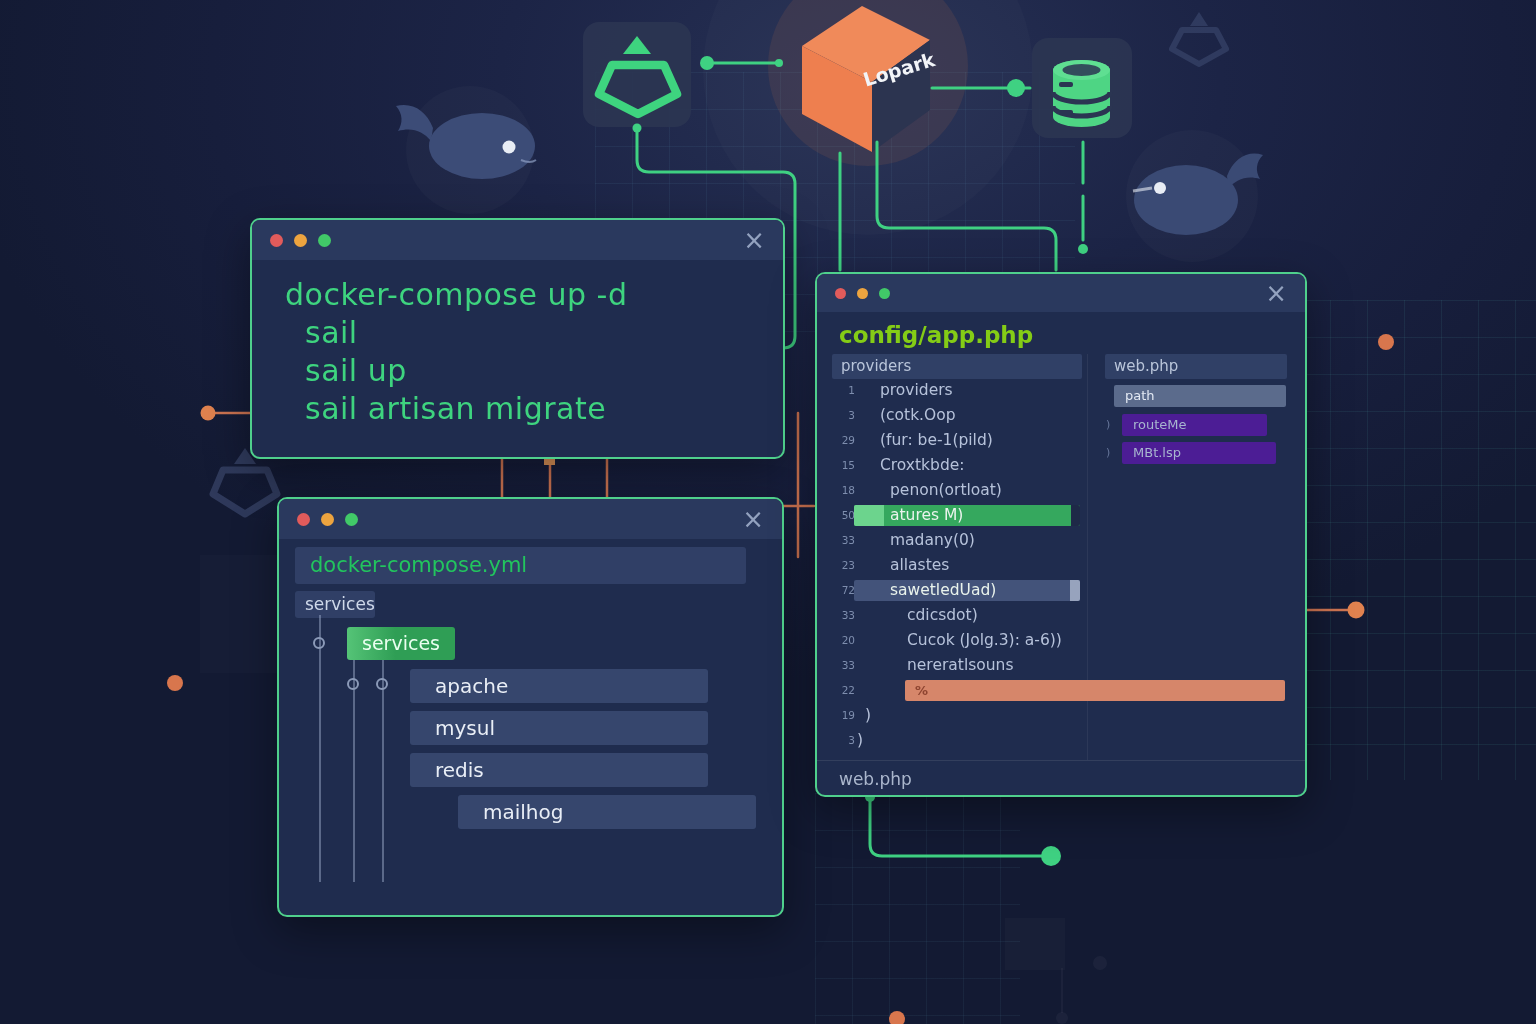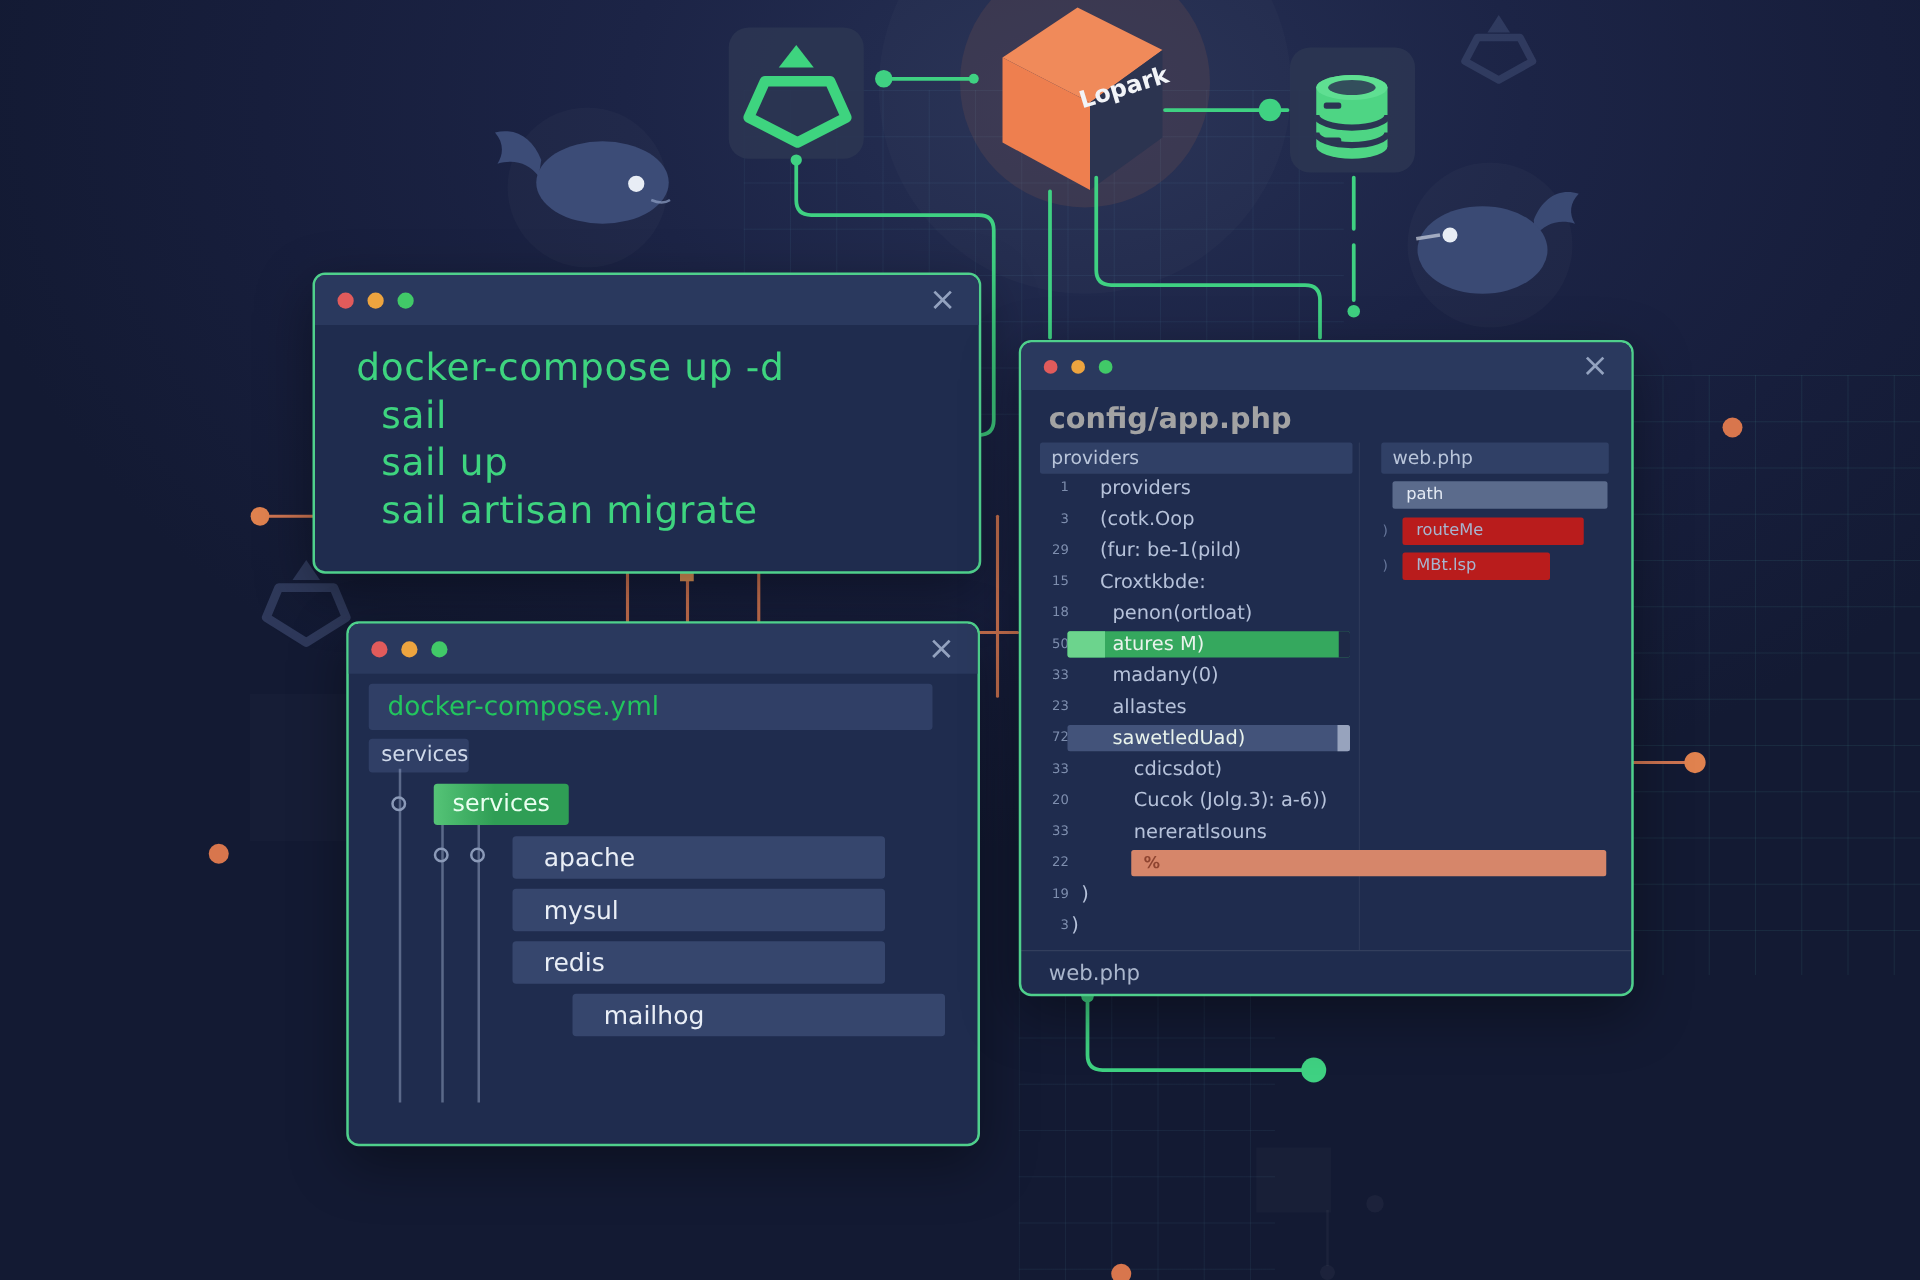--- a/index.html
+++ b/index.html
@@ -47,45 +47,45 @@
          line-height:33px;text-align:center;}
   .treeline{position:absolute;width:2px;background:rgba(165,180,210,0.45);}
   .treedot{position:absolute;width:12px;height:12px;border:2px solid #8b9ab8;border-radius:50%;box-sizing:border-box;}
   .svcrow{position:absolute;left:131px;width:298px;height:34px;background:rgba(72,92,134,0.55);
           border-radius:3px;color:#e9eef6;font-size:20px;line-height:34px;padding-left:25px;box-sizing:border-box;}
 
   
   #win-editor{left:815px;top:272px;width:488px;height:521px;}
   #win-editor .titlebar{height:38px;}
   .w3body{position:absolute;left:0;top:38px;right:0;bottom:0;font-size:15px;}
-  .w3title{position:absolute;left:22px;top:10px;color:#a3a3a3;font-size:23px;font-weight:600;}
+  .w3title{position:absolute;left:22px;top:10px;color:#84cc16;font-size:23px;font-weight:600;}
   .phead{position:absolute;top:42px;height:25px;background:rgba(60,78,118,0.6);color:#b9c5da;
          font-size:15px;line-height:25px;padding-left:9px;box-sizing:border-box;border-radius:2px;}
   .phead.left{left:15px;width:250px;}
   .phead.right{left:288px;width:182px;}
   .vdiv{position:absolute;left:270px;top:42px;width:1px;height:406px;background:rgba(255,255,255,0.06);}
   .coderows{position:absolute;left:0;top:66px;right:0;}
   .crow{position:relative;height:25px;}
   .lnum{position:absolute;left:18px;top:0;width:20px;text-align:right;color:#7e8eae;font-size:10.5px;line-height:25px;}
   .ctext{position:absolute;top:0;color:#b6c2da;font-size:15.5px;line-height:25px;white-space:nowrap;}
   .ia{left:63px;} .ib{left:73px;} .ic{left:90px;text-align:center;} .id{left:48px;} .ie{left:40px;}
   .bar{position:absolute;top:2px;height:21px;border-radius:2px;}
   .bar-green{left:37px;width:226px;background:#35a85e;}
   .bar-green .capl{position:absolute;left:0;top:0;width:30px;height:21px;background:#6cd48d;border-radius:2px 0 0 2px;}
   .bar-green .capr{position:absolute;right:0;top:0;width:9px;height:21px;background:#1e2947;border-radius:0 2px 2px 0;}
   .bar-gray{left:37px;width:226px;background:#43537a;}
   .bar-gray .capr{position:absolute;right:0;top:0;width:10px;height:21px;background:#97a3bd;border-radius:0 2px 2px 0;}
   .bar-orange{left:88px;width:380px;background:#d6866a;}
   .oglyph{color:#8e4430;font-size:13px;line-height:21px;padding-left:10px;font-weight:600;}
   .ontop{color:#e9f3ec;}
   .ritem{position:absolute;height:22px;border-radius:2px;font-size:13px;line-height:22px;
-         padding-left:11px;box-sizing:border-box;color:#a7b5cf;background:#b91c1c;}
+         padding-left:11px;box-sizing:border-box;color:#a7b5cf;background:#4c1d95;}
   .ritem.lighter{left:297px;top:73px;width:172px;background:#5b6b8c;color:#e3e9f4;}
   .ritem.r2{left:305px;top:102px;width:145px;}
-  .ritem.r3{left:305px;top:130px;width:118px;}
+  .ritem.r3{left:305px;top:130px;width:154px;}
   .pmark{position:absolute;left:289px;color:#66769a;font-size:11px;line-height:22px;}
   .pmark.p2{top:102px;} .pmark.p3{top:130px;}
   .hdiv{position:absolute;left:0;right:0;top:448px;height:1px;background:rgba(255,255,255,0.09);}
   .footer{position:absolute;left:22px;top:457px;color:#aab6cc;font-size:17px;}
 </style>
 </head>
 <body>
 
 <div id="stage">
 

